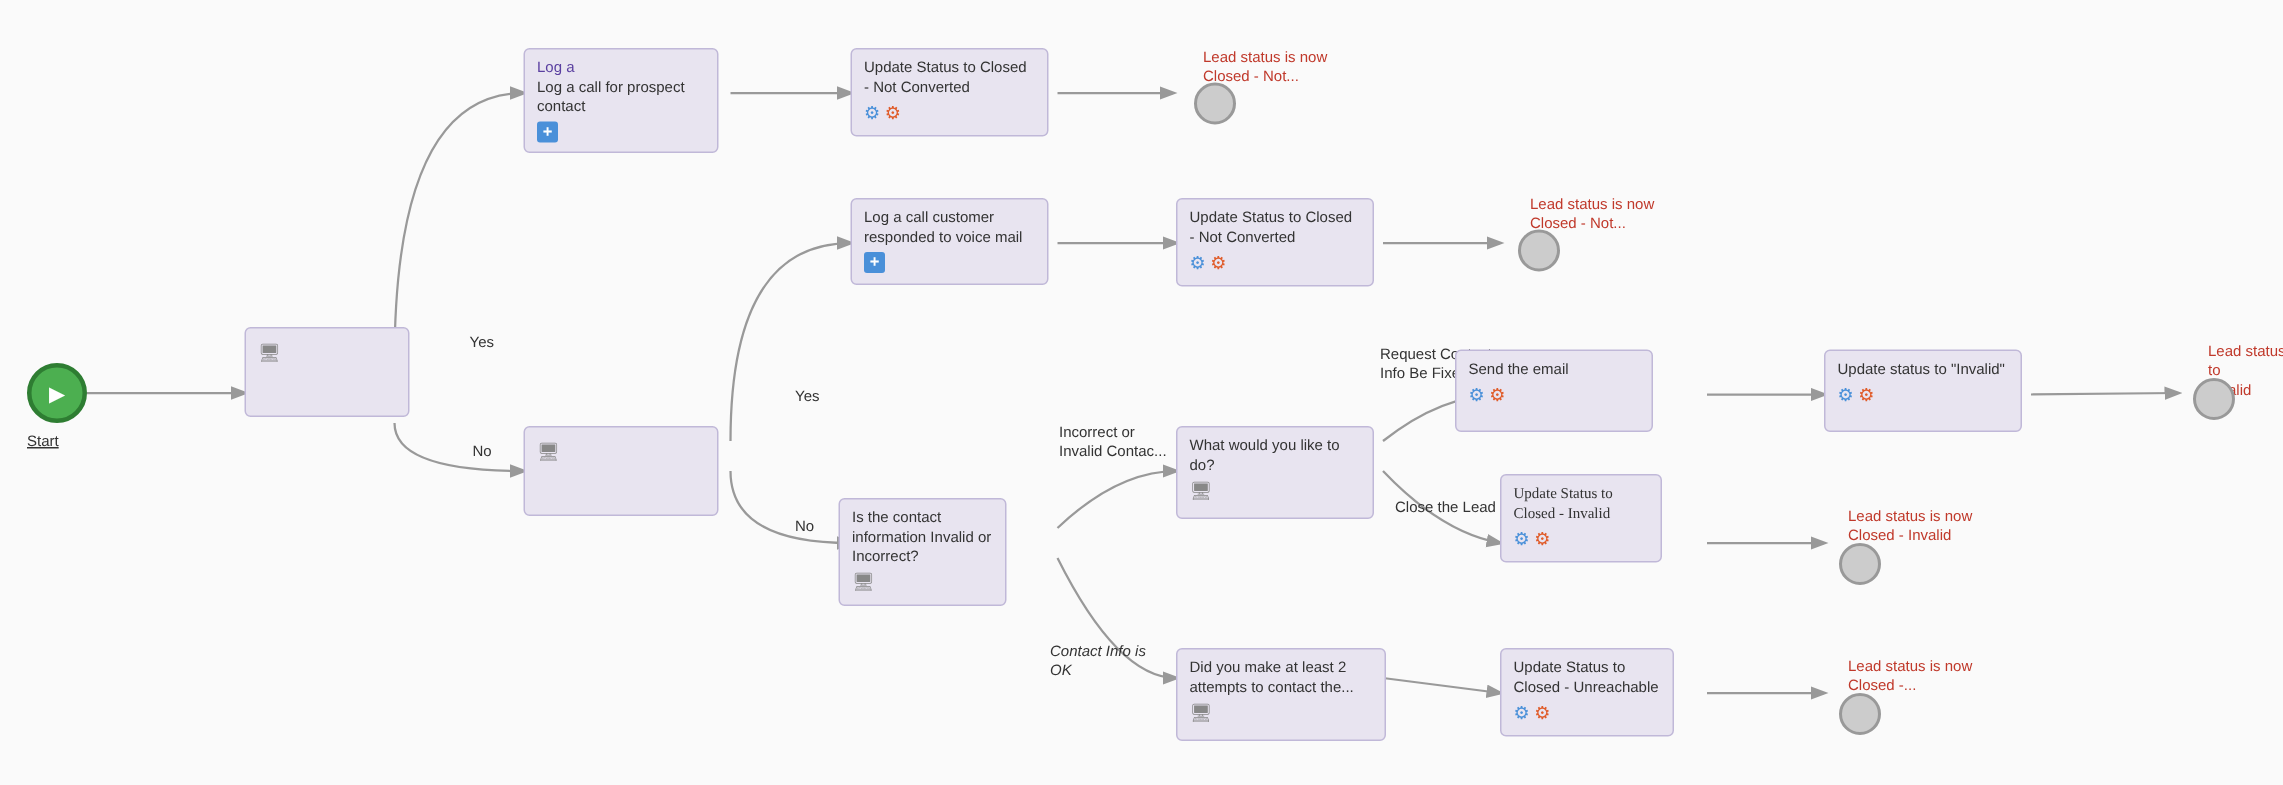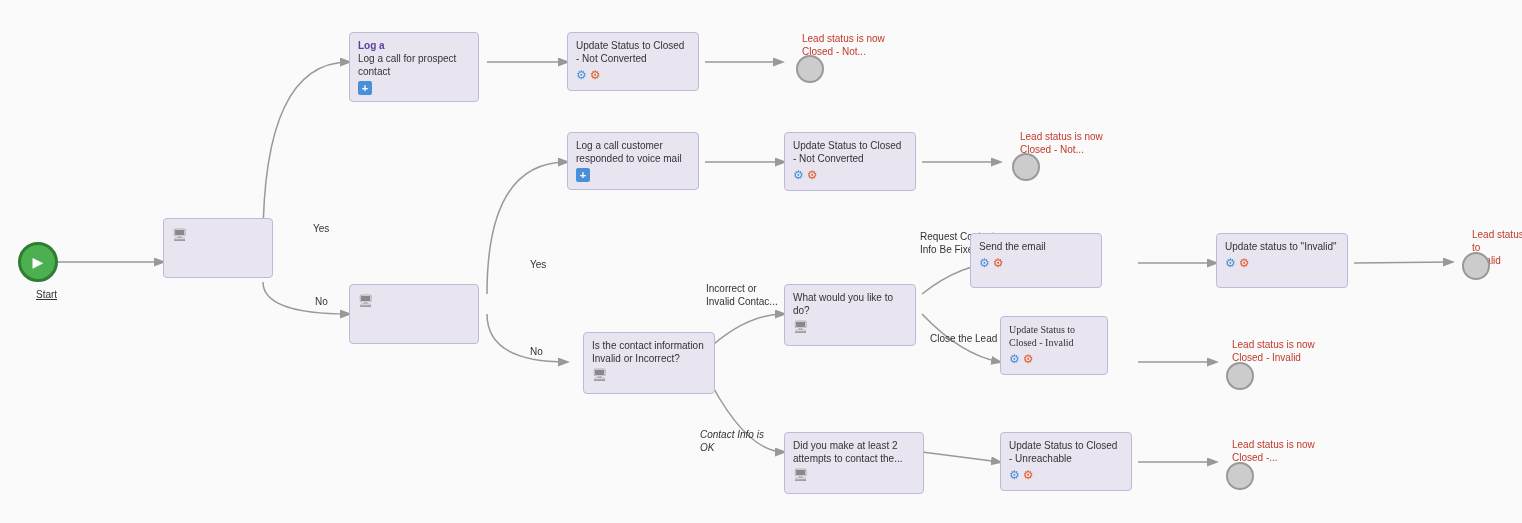--- a/index.html
+++ b/index.html
@@ -28,21 +28,21 @@
       position: absolute;
       background: #e8e4f0;
       border: 1px solid #c0b8d8;
       border-radius: 4px;
       padding: 6px 8px;
       font-size: 10px;
       color: #333;
       line-height: 1.3;
     }
     .node .node-title {
-      font-weight: 700;
+      font-weight: 400;
       color: #5a3fa0;
       font-size: 10px;
     }
     .node .node-subtitle {
       color: #333;
       font-size: 10px;
     }
     .node .node-icons {
       margin-top: 3px;
       display: flex;
@@ -143,21 +143,21 @@
     <defs>
       <marker id="arrow" markerWidth="8" markerHeight="8" refX="6" refY="3" orient="auto">
         <path d="M0,0 L0,6 L8,3 z" fill="#999"></path>
       </marker>
     </defs>
   </svg>
 
   <div class="start-node" style="left:18px; top:242px;">
     <span style="color:white; font-size:14px;">▶</span>
   </div>
-  <div class="label-text" style="left:36px; top:288px;text-decoration:underline;">Start</div>
+  <div class="label-text" style="left:18px; top:288px;text-decoration:underline;">Start</div>
 
   <div class="node" style="left:163px; top:218px; width:110px; min-height:60px;">
     <div class="node-icons">
         <span class="icon-monitor">🖥</span>
       </div>
   </div>
 
   <div class="label-text" style="left:313px; top:222px;">Yes</div>
 
   <div class="label-text" style="left:315px; top:295px;">No</div>
@@ -202,21 +202,21 @@
     <div class="node-subtitle">Update Status to Closed - Not Converted</div>
     <div class="node-icons">
       <span class="icon-gear">⚙</span>
       <span class="icon-gear-red">⚙</span>
     </div>
   </div>
 
   <div class="label-text red" style="left:1004px; top:130px; width:90px;">Lead status is now<br>Closed - Not...</div>
   <div class="end-node" style="left:1012px; top:153px;"></div>
 
-  <div class="node" style="left:583px; top:332px; width:132px; min-height:62px;">
+  <div class="node" style="left:559px; top:332px; width:112px; min-height:62px;">
     <div class="node-subtitle">Is the contact information Invalid or Incorrect?</div>
     <div class="node-icons">
         <span class="icon-monitor">🖥</span>
       </div>
   </div>
 
   <div class="label-text" style="left:706px; top:282px; width:90px;">Incorrect or<br>Invalid Contac...</div>
 
   <div class="label-text" style="left:700px; top:428px; width:80px;font-style:italic;">Contact Info is<br>OK</div>
 
@@ -261,21 +261,21 @@
   <div class="label-text red" style="left:1216px; top:338px; width:90px;">Lead status is now<br>Closed - Invalid</div>
   <div class="end-node" style="left:1226px; top:362px;"></div>
 
   <div class="node" style="left:784px; top:432px; width:140px; min-height:62px;">
     <div class="node-subtitle">Did you make at least 2 attempts to contact the...</div>
     <div class="node-icons">
         <span class="icon-monitor">🖥</span>
       </div>
   </div>
 
-  <div class="node" style="left:1000px; top:432px; width:132px; min-height:55px;">
+  <div class="node" style="left:1000px; top:432px; width:116px; min-height:55px;">
     <div class="node-subtitle">Update Status to Closed - Unreachable</div>
     <div class="node-icons">
       <span class="icon-gear">⚙</span>
       <span class="icon-gear-red">⚙</span>
     </div>
   </div>
 
   <div class="label-text red" style="left:1216px; top:438px; width:90px;">Lead status is now<br>Closed -...</div>
   <div class="end-node" style="left:1226px; top:462px;"></div>
 

